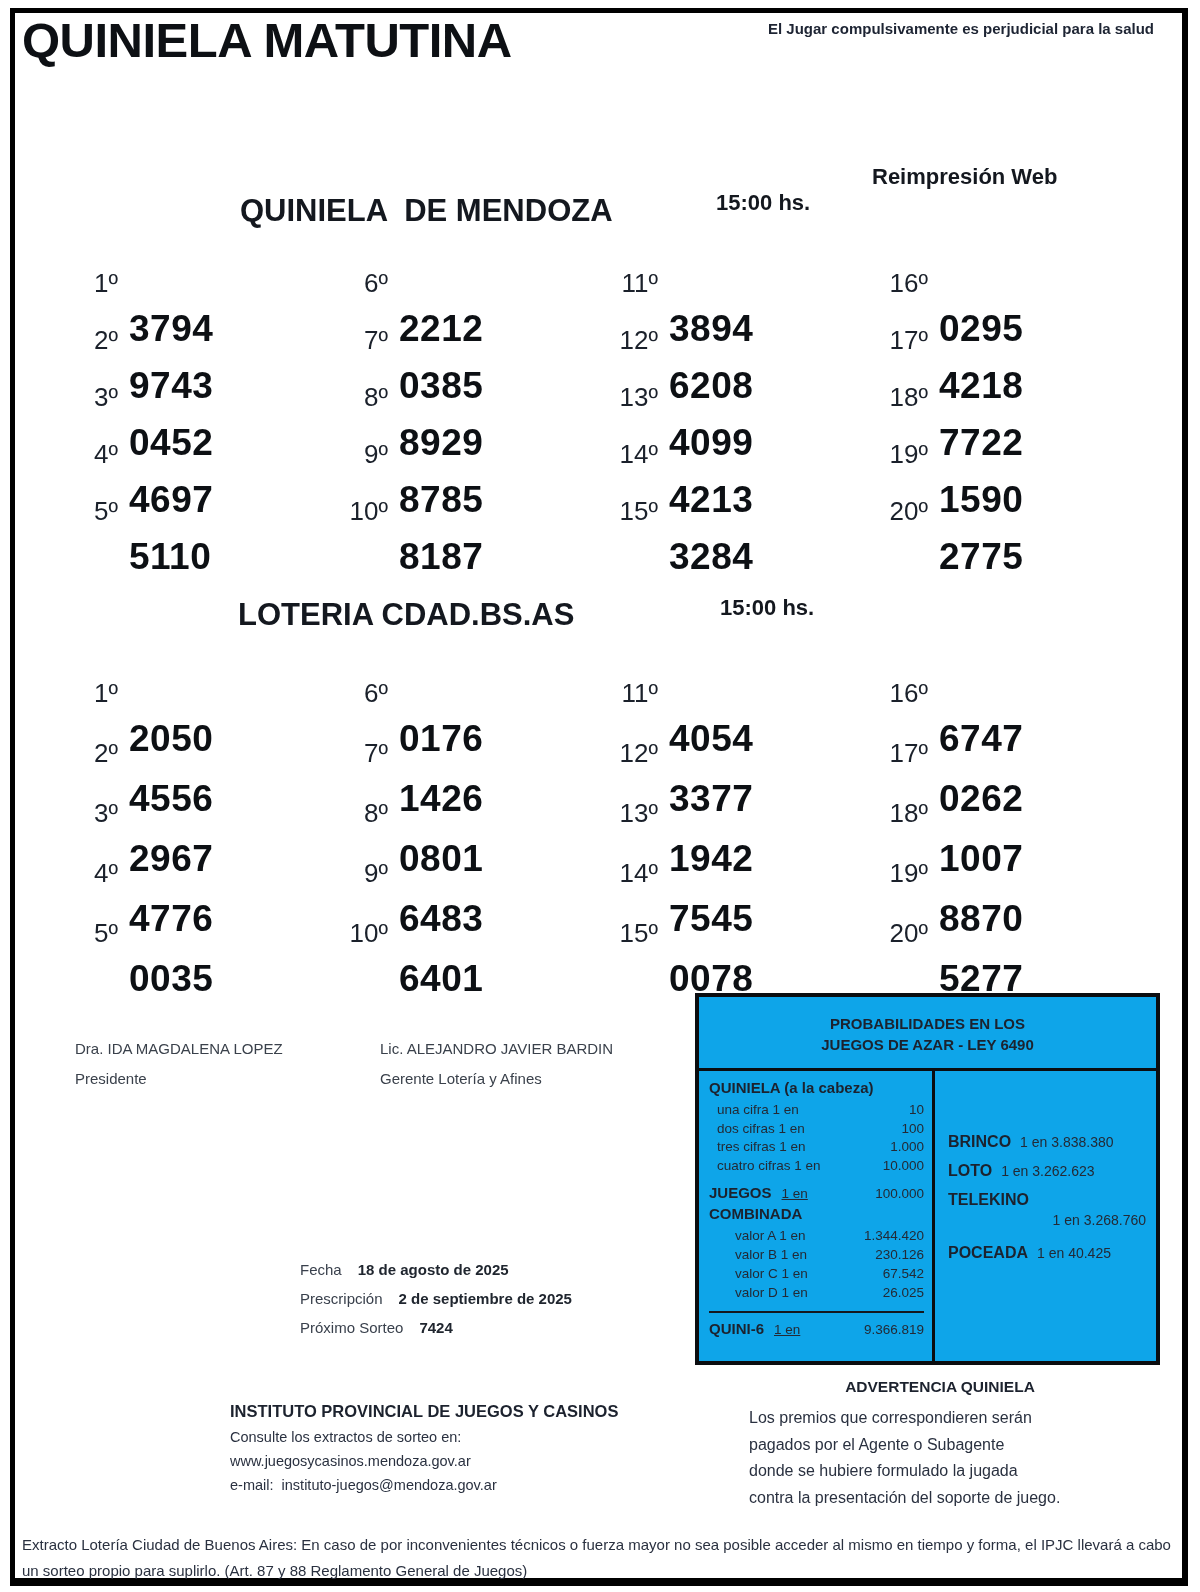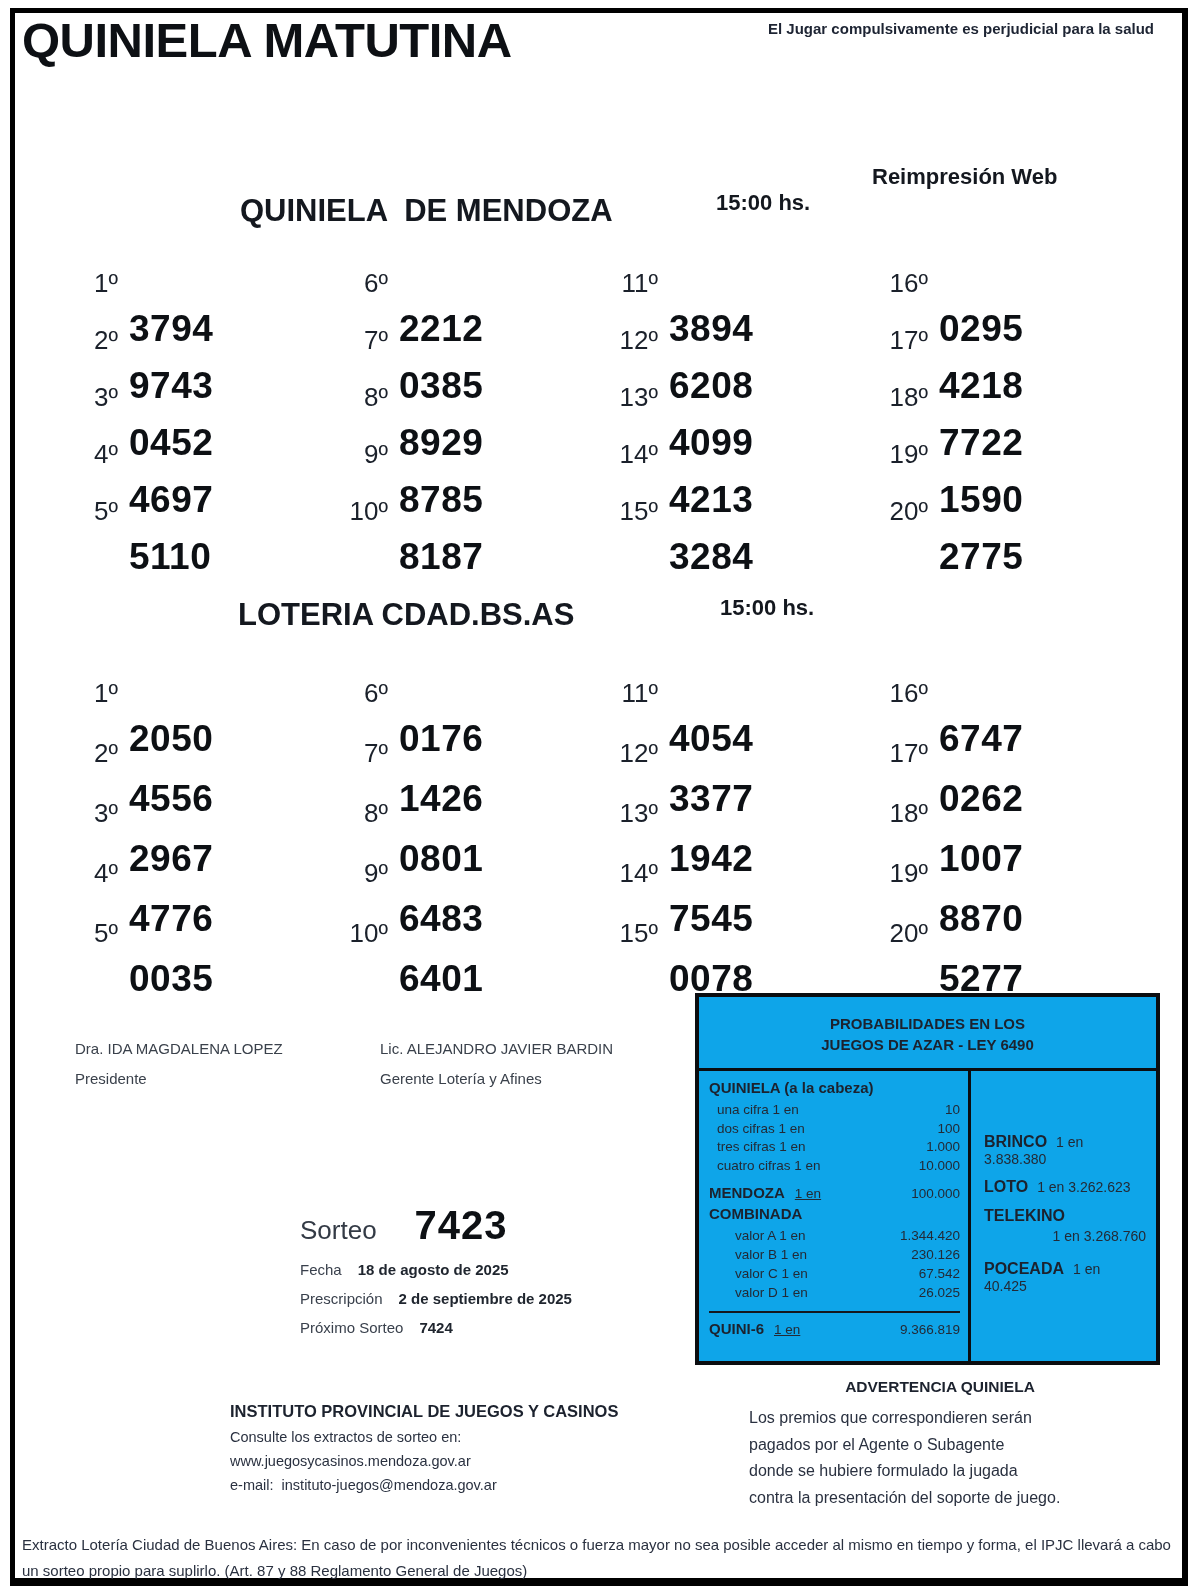--- a/index.html
+++ b/index.html
@@ -27,21 +27,21 @@
 
   .signature{position:absolute;top:1040px;font-size:15px;color:#3a414b;}
   .sig-name{margin-bottom:13px;}
 
   .prob-box{position:absolute;left:695px;top:993px;width:465px;height:372px;
             border:4px solid #0b0d10;box-sizing:border-box;background:#0ea5e9;}
   .prob-head{height:74px;border-bottom:3px solid #0b0d10;text-align:center;
              padding-top:16px;box-sizing:border-box;font-size:15px;font-weight:bold;
              color:#1c222e;line-height:21px;}
   .prob-body{display:flex;height:291px;}
-  .prob-left{width:272px;border-right:3px solid #0b0d10;box-sizing:border-box;
+  .prob-left{width:236px;border-right:3px solid #0b0d10;box-sizing:border-box;
              padding:8px 8px 4px 10px;}
   .prob-right{flex:1;padding:62px 10px 8px 13px;box-sizing:border-box;}
   .p-head{font-size:15px;font-weight:bold;color:#1c222e;margin-bottom:5px;}
   .p-row{display:flex;justify-content:space-between;font-size:13.5px;line-height:18.5px;color:#232a36;align-items:center;}
   .p-row .p-label{padding-left:8px;}
   .g-row{display:flex;align-items:baseline;font-size:13.5px;color:#232a36;}
   .g-row .g-label{font-weight:bold;font-size:15px;color:#1c222e;}
   .g-row .g-mid{margin-left:10px;text-decoration:underline;}
   .g-row .g-val{margin-left:auto;}
   .loteria-row{margin-top:9px;}
@@ -300,21 +300,21 @@
             <div class="p-row">
               <span class="p-label">tres cifras 1 en</span>
               <span class="p-value">1.000</span>
             </div>
             <div class="p-row">
               <span class="p-label">cuatro cifras 1 en</span>
               <span class="p-value">10.000</span>
             </div>
           </div>
         <div class="g-row loteria-row">
-          <span class="g-label">MENDOZA</span>
+          <span class="g-label">JUEGOS</span>
           <span class="g-mid">1 en</span>
           <span class="g-val">100.000</span>
         </div>
         <div class="p-head combinada-head">COMBINADA</div>
         <div id="combinada-rows" class="valor-rows">
             <div class="p-row">
               <span class="p-label">valor A 1 en</span>
               <span class="p-value">1.344.420</span>
             </div>
             <div class="p-row">
@@ -338,24 +338,20 @@
       </div>
       <div class="prob-right" id="other-games">
           <div class="game"><span class="game-name">BRINCO</span><span class="game-odds">1 en 3.838.380</span></div>
           <div class="game"><span class="game-name">LOTO</span><span class="game-odds">1 en 3.262.623</span></div>
           <div class="game"><span class="game-name">TELEKINO</span><span class="game-odds">1 en 3.268.760</span></div>
           <div class="game"><span class="game-name">POCEADA</span><span class="game-odds">1 en 40.425</span></div>
         </div>
     </div>
   </div>
 
-  <div class="sorteo-row">
-    <span class="sorteo-label">Sorteo</span>
-    <span class="sorteo-number">7423</span>
-  </div>
   <div class="draw-info" id="draw-info-rows">
       <div class="di-row"><span class="di-label">Fecha</span><span class="di-value">18 de agosto de 2025</span></div>
       <div class="di-row"><span class="di-label">Prescripción</span><span class="di-value">2 de septiembre de 2025</span></div>
       <div class="di-row"><span class="di-label">Próximo Sorteo</span><span class="di-value">7424</span></div>
     </div>
 
   <div class="institute">
     <div class="inst-name">INSTITUTO PROVINCIAL DE JUEGOS Y CASINOS</div>
     <div id="institute-lines">
         <div class="inst-line pre">Consulte los extractos de sorteo en:</div>

